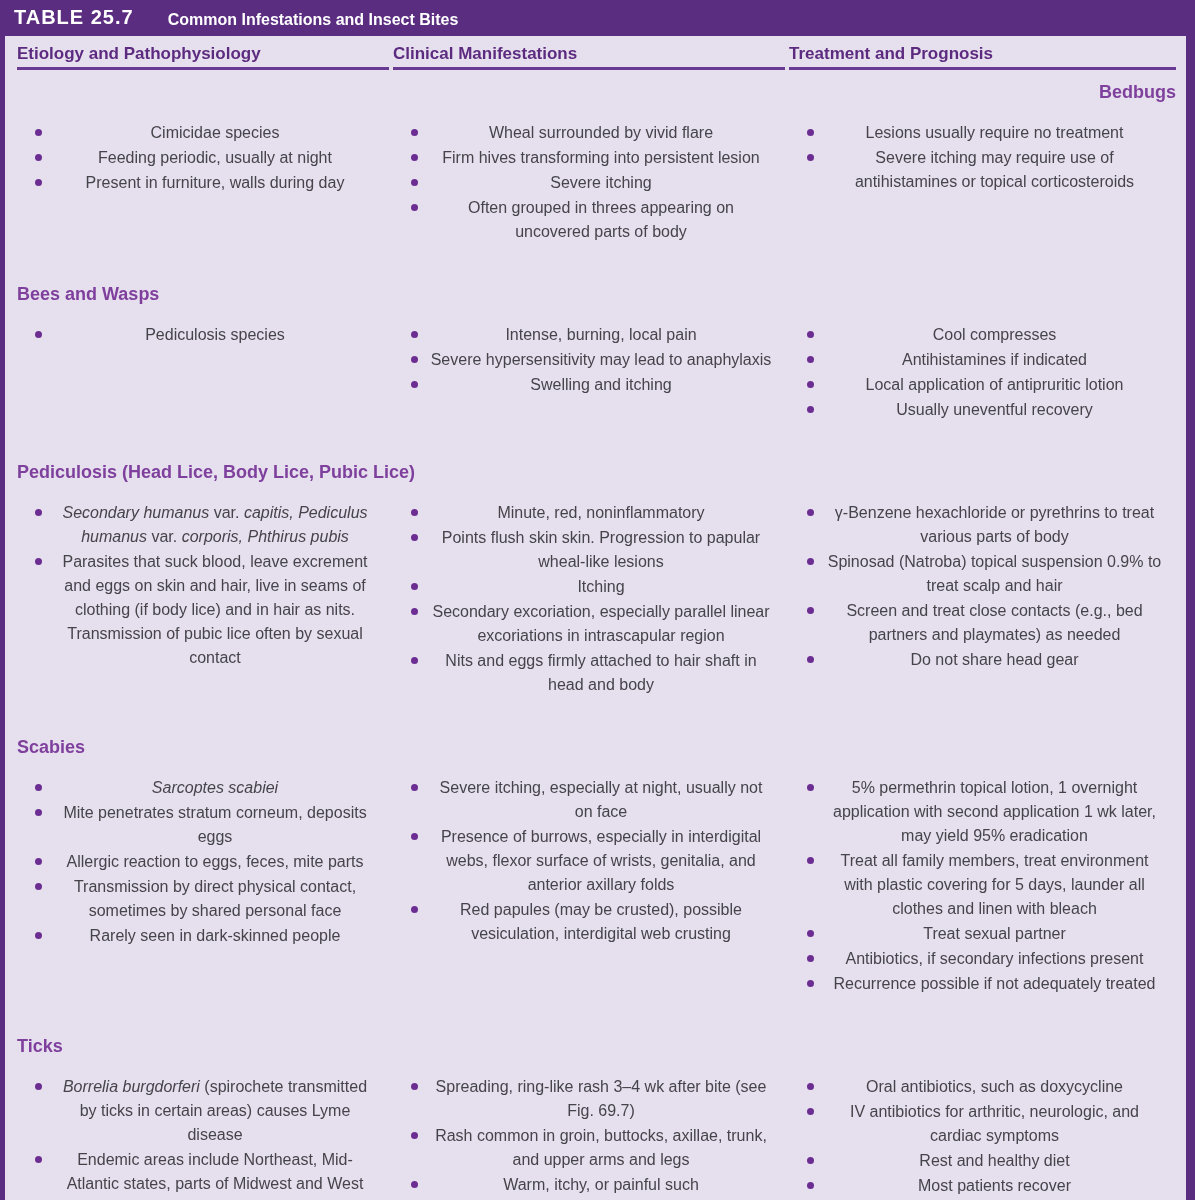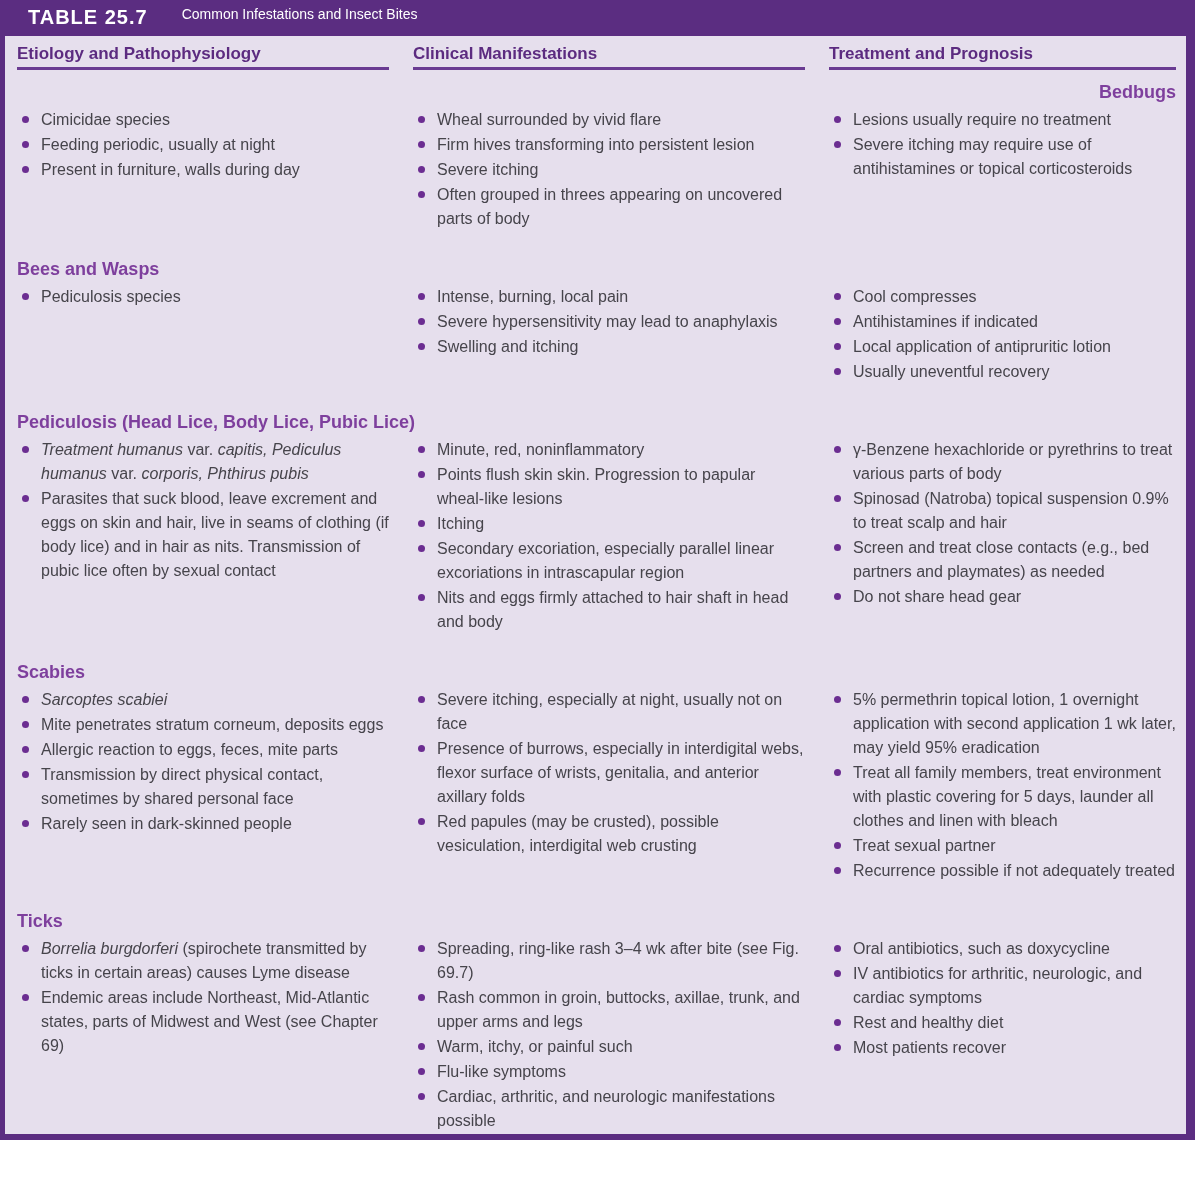--- a/index.html
+++ b/index.html
@@ -8,45 +8,45 @@
     border-left:5px solid var(--border);
     border-right:9px solid var(--border);
     border-bottom:6px solid var(--border);
     background:var(--body_bg);
     min-height:1128px;
     box-sizing:border-box;
   }
   .title-bar{
     background:var(--header_bg);
     color:var(--title_text);
-    display:flex;align-items:flex-start;
-    padding:6px 14px 7px 28px;
+    display:flex;align-items:flex-end;
+    padding:6px 14px 7px 14px;
     margin:0 -9px 0 -5px;
   }
   .table-number{font-size:20px;font-weight:bold;letter-spacing:1px;margin-right:34px;}
-  .table-title{font-size:14px;font-weight:normal;}
+  .table-title{font-size:16px;font-weight:bold;}
   .grid3{
     display:grid;
     grid-template-columns:372px 392px 1fr;
-    column-gap:24px;
+    column-gap:4px;
     padding:0 10px 0 12px;
   }
   .col-header{
     font-size:17px;font-weight:bold;color:var(--col_header_text);
     border-bottom:3px solid var(--rule);
     padding:8px 0 3px 0;
   }
   .section-heading{
     color:var(--section_heading);
     font-weight:bold;font-size:18px;
     padding:0 10px 0 12px;
     margin:27px 0 5px 0;
   }
   .section-heading.first{margin-top:12px;text-align:right;}
-  ul.bullets{list-style:none;margin:0;padding:0;}
+  ul.bullets{list-style:none;margin:13px;padding:0;text-align:center;}
   li.bullet-item{
     position:relative;
     padding-left:24px;
     font-size:16px;
     line-height:24px;
     color:var(--text);
     margin:0 0 1px 0;
   }
   .dot{
     position:absolute;left:5px;top:8px;
@@ -115,21 +115,21 @@
             <li class="bullet-item"><span class="dot"></span><span class="txt">Antihistamines if indicated</span></li>
             <li class="bullet-item"><span class="dot"></span><span class="txt">Local application of antipruritic lotion</span></li>
             <li class="bullet-item"><span class="dot"></span><span class="txt">Usually uneventful recovery</span></li>
           </ul>
         </div>
       </div>
       <div class="section-heading">Pediculosis (Head Lice, Body Lice, Pubic Lice)</div>
       <div class="grid3">
         <div class="cell">
           <ul class="bullets">
-            <li class="bullet-item"><span class="dot"></span><span class="txt"><i>Treatment humanus</i><span> var. </span><i>capitis, Pediculus humanus</i><span> var. </span><i>corporis, Phthirus pubis</i></span></li>
+            <li class="bullet-item"><span class="dot"></span><span class="txt"><i>Secondary humanus</i><span> var. </span><i>capitis, Pediculus humanus</i><span> var. </span><i>corporis, Phthirus pubis</i></span></li>
             <li class="bullet-item"><span class="dot"></span><span class="txt">Parasites that suck blood, leave excrement and eggs on skin and hair, live in seams of clothing (if body lice) and in hair as nits. Transmission of pubic lice often by sexual contact</span></li>
           </ul>
         </div>
         <div class="cell">
           <ul class="bullets">
             <li class="bullet-item"><span class="dot"></span><span class="txt">Minute, red, noninflammatory</span></li>
             <li class="bullet-item"><span class="dot"></span><span class="txt">Points flush skin skin. Progression to papular wheal-like lesions</span></li>
             <li class="bullet-item"><span class="dot"></span><span class="txt">Itching</span></li>
             <li class="bullet-item"><span class="dot"></span><span class="txt">Secondary excoriation, especially parallel linear excoriations in intrascapular region</span></li>
             <li class="bullet-item"><span class="dot"></span><span class="txt">Nits and eggs firmly attached to hair shaft in head and body</span></li>
@@ -160,20 +160,21 @@
             <li class="bullet-item"><span class="dot"></span><span class="txt">Severe itching, especially at night, usually not on face</span></li>
             <li class="bullet-item"><span class="dot"></span><span class="txt">Presence of burrows, especially in interdigital webs, flexor surface of wrists, genitalia, and anterior axillary folds</span></li>
             <li class="bullet-item"><span class="dot"></span><span class="txt">Red papules (may be crusted), possible vesiculation, interdigital web crusting</span></li>
           </ul>
         </div>
         <div class="cell">
           <ul class="bullets">
             <li class="bullet-item"><span class="dot"></span><span class="txt">5% permethrin topical lotion, 1 overnight application with second application 1 wk later, may yield 95% eradication</span></li>
             <li class="bullet-item"><span class="dot"></span><span class="txt">Treat all family members, treat environment with plastic covering for 5 days, launder all clothes and linen with bleach</span></li>
             <li class="bullet-item"><span class="dot"></span><span class="txt">Treat sexual partner</span></li>
+            <li class="bullet-item"><span class="dot"></span><span class="txt">Antibiotics, if secondary infections present</span></li>
             <li class="bullet-item"><span class="dot"></span><span class="txt">Recurrence possible if not adequately treated</span></li>
           </ul>
         </div>
       </div>
       <div class="section-heading">Ticks</div>
       <div class="grid3">
         <div class="cell">
           <ul class="bullets">
             <li class="bullet-item"><span class="dot"></span><span class="txt"><i>Borrelia burgdorferi</i><span> (spirochete transmitted by ticks in certain areas) causes Lyme disease</span></span></li>
             <li class="bullet-item"><span class="dot"></span><span class="txt">Endemic areas include Northeast, Mid-Atlantic states, parts of Midwest and West (see Chapter 69)</span></li>

